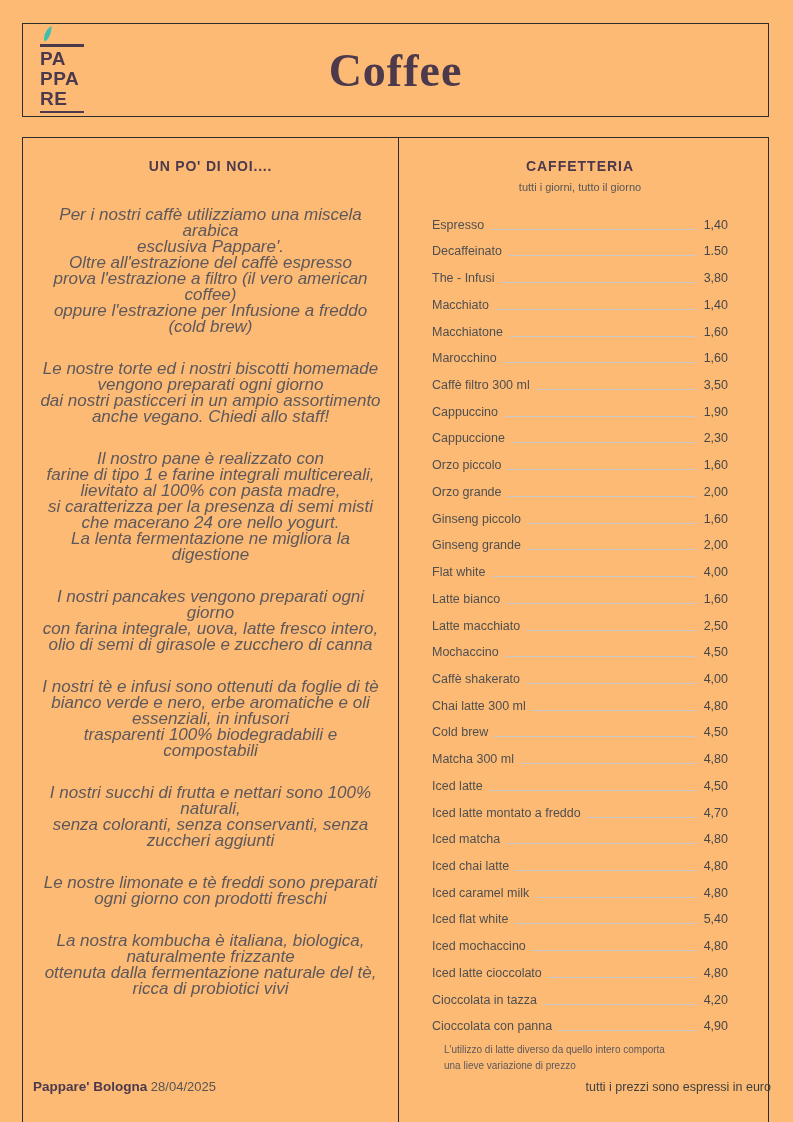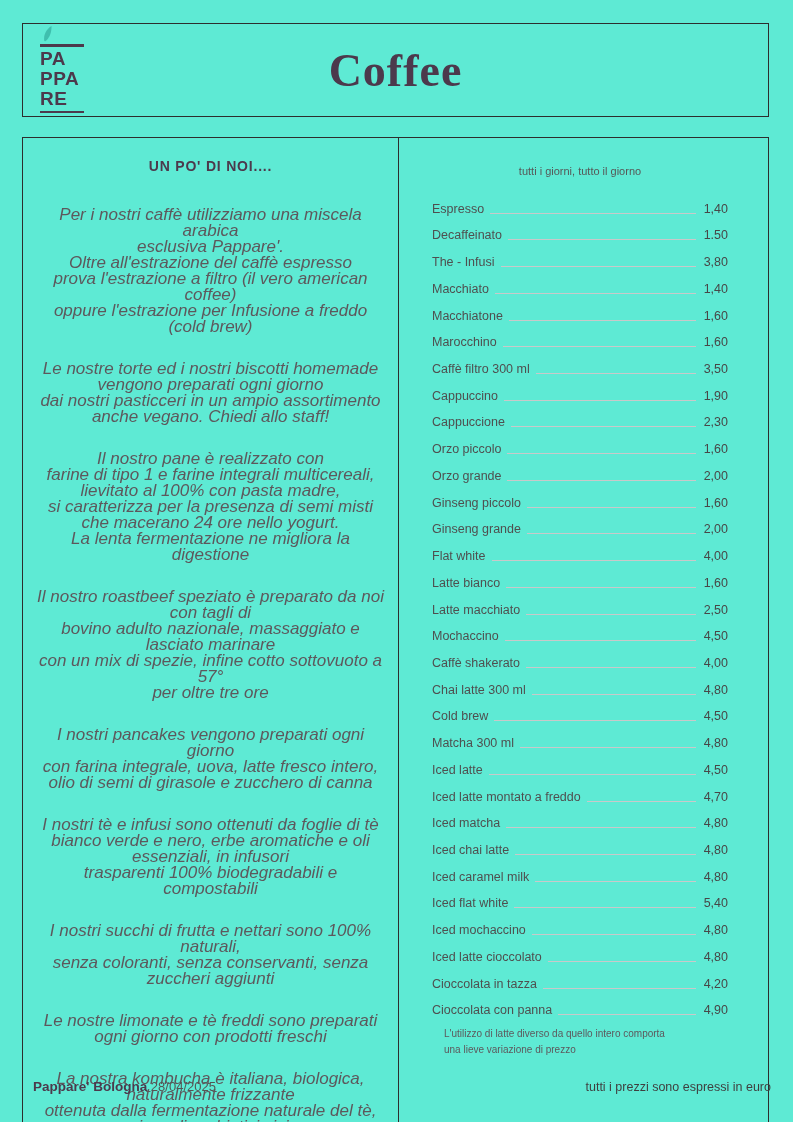--- a/index.html
+++ b/index.html
@@ -1,16 +1,16 @@
 <!DOCTYPE html>
 <html><head>
 <meta charset="utf-8">
 <style>
   html,body{margin:0;padding:0;background:#fff;}
-  .page{position:relative;width:793px;height:1122px;background:#5eead4;
+  .page{position:relative;width:793px;height:1122px;background:#fdba74;
         font-family:"Liberation Sans",sans-serif;overflow:hidden;}
 
   
   .header-box{position:absolute;left:22px;top:23px;width:747px;height:94px;
               border:1.5px solid var(--line,#2d2d2d);box-sizing:border-box;
               display:flex;align-items:center;justify-content:center;}
   .page-title{margin:11px;font-family:"Liberation Serif","DejaVu Serif",serif;
               font-weight:700;font-size:46px;letter-spacing:1px;color:var(--accent,#4c394c);}
   .logo{position:absolute;left:17px;top:1px;width:46px;}
   .leaf{display:block;margin-left:1px;margin-bottom:1px;}
@@ -85,24 +85,20 @@
 dai nostri pasticceri in un ampio assortimento
 anche vegano. Chiedi allo staff!</p>
 
   <p class="about-para">Il nostro pane è realizzato con
 farine di tipo 1 e farine integrali multicereali,
 lievitato al 100% con pasta madre,
 si caratterizza per la presenza di semi misti
 che macerano 24 ore nello yogurt.
 La lenta fermentazione ne migliora la digestione</p>
 
-  <p class="about-para">Il nostro roastbeef speziato è preparato da noi con tagli di
-bovino adulto nazionale, massaggiato e lasciato marinare
-con un mix di spezie, infine cotto sottovuoto a 57°
-per oltre tre ore</p>
 
 
   <p class="about-para">I nostri pancakes vengono preparati ogni giorno
 con farina integrale, uova, latte fresco intero,
 olio di semi di girasole e zucchero di canna</p>
 
   <p class="about-para">I nostri tè e infusi sono ottenuti da foglie di tè
 bianco verde e nero, erbe aromatiche e oli essenziali, in infusori
 trasparenti 100% biodegradabili e compostabili</p>
 
@@ -113,20 +109,21 @@
 ogni giorno con prodotti freschi</p>
 
   <p class="about-para">La nostra kombucha è italiana, biologica,
 naturalmente frizzante
 ottenuta dalla fermentazione naturale del tè,
 ricca di probiotici vivi</p>
 </div>
     </div>
 
     <div class="right-col">
+      <h2 class="col-heading">CAFFETTERIA</h2>
       <div class="subtitle">tutti i giorni, tutto il giorno</div>
       <div class="menu-list" id="menu-list">
   <div class="menu-row">
     <span class="item-name">Espresso</span>
     <span class="leader"></span>
     <span class="item-price">1,40</span>
   </div>
 
   <div class="menu-row">
     <span class="item-name">Decaffeinato</span>

